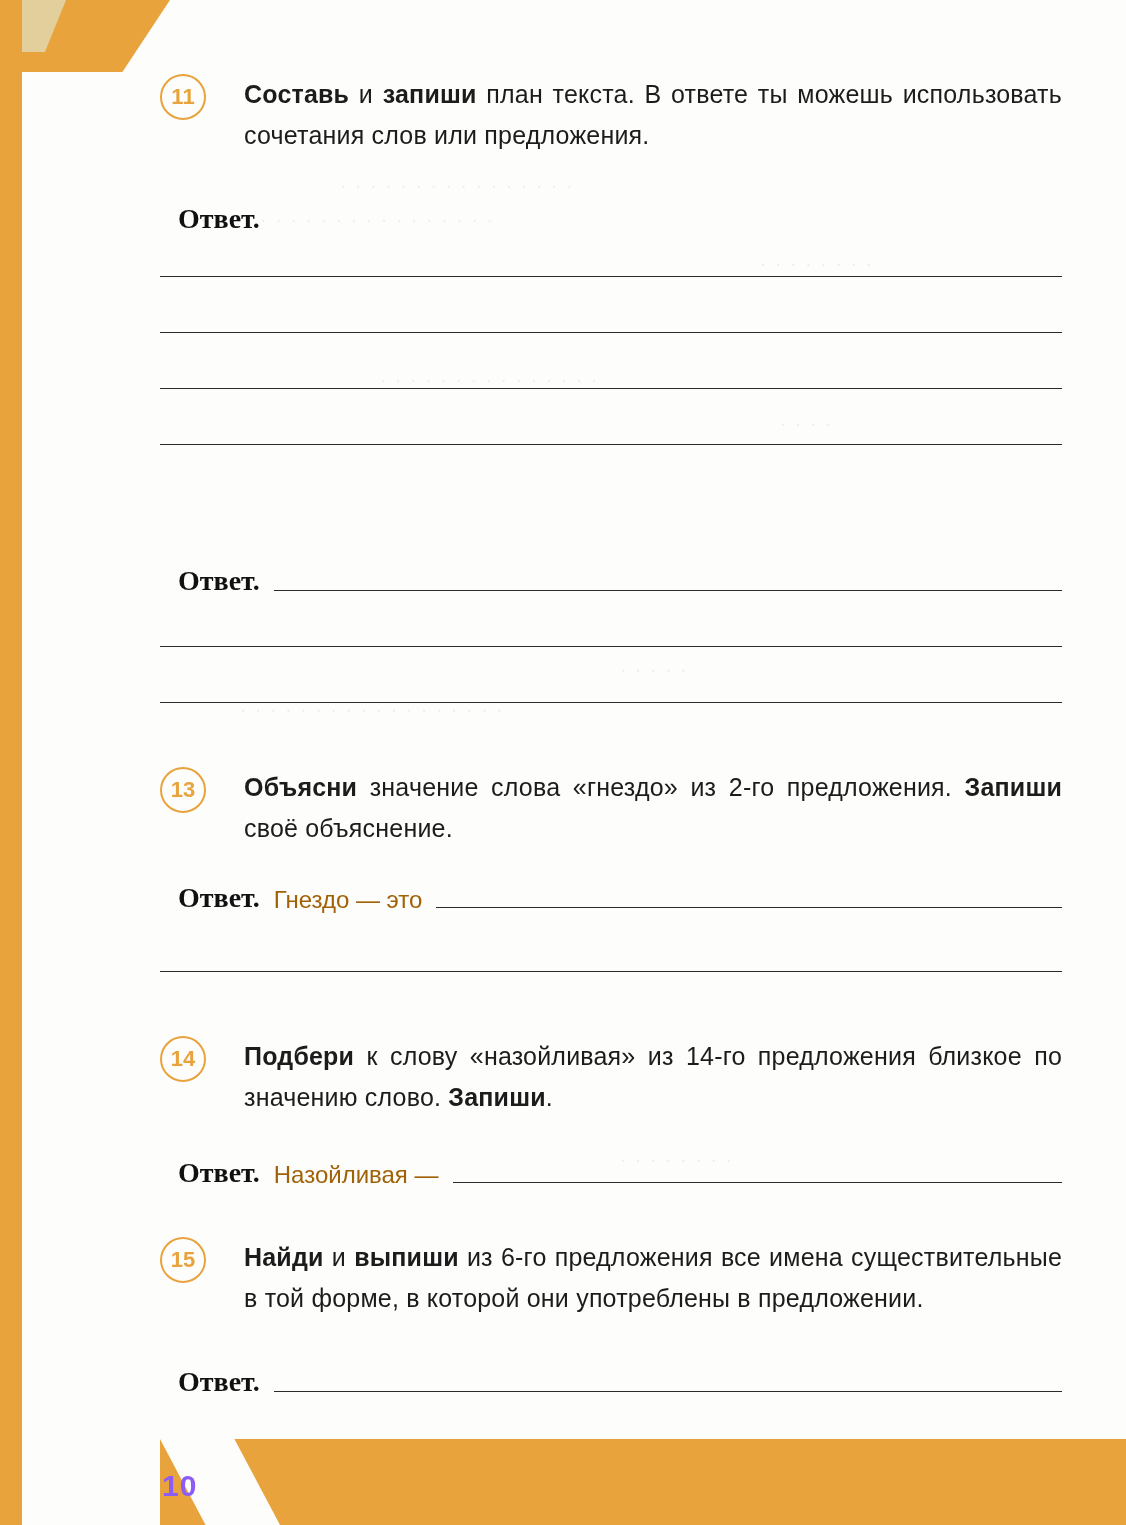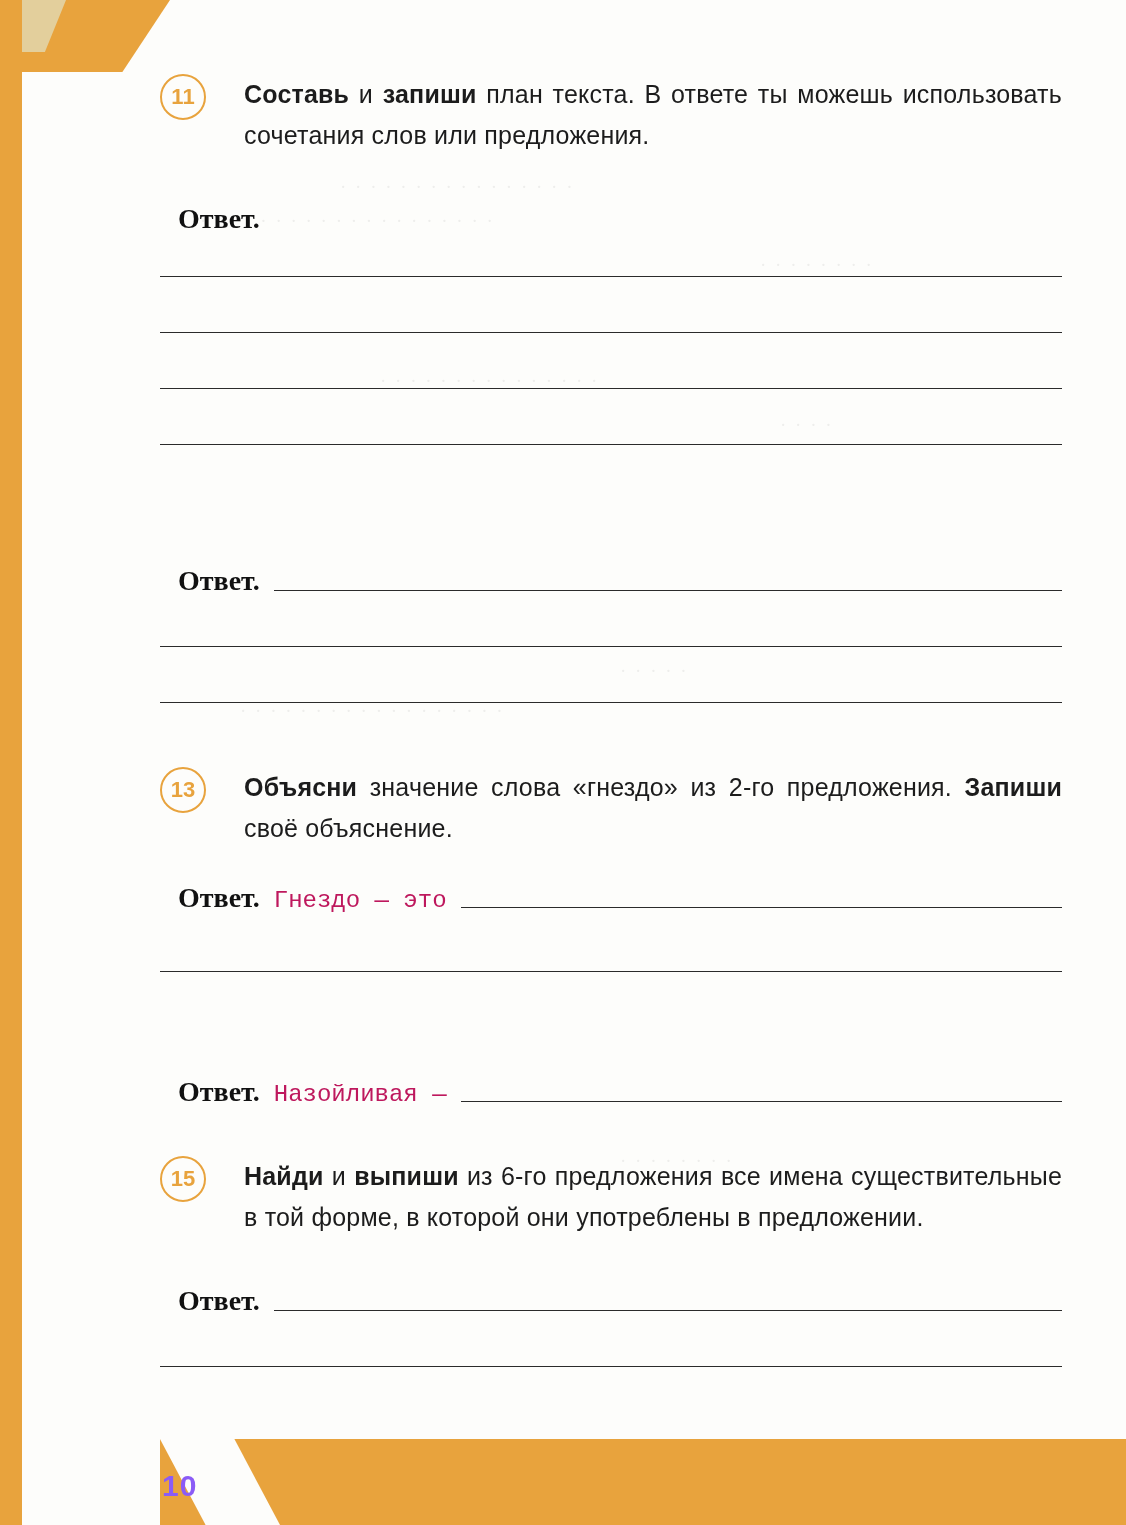--- a/index.html
+++ b/index.html
@@ -130,23 +130,23 @@
   }
 
   .answer-label {
     font-family: "Liberation Serif", serif;
     font-size: 28px;
     font-weight: bold;
     color: #111;
     white-space: nowrap;
   }
   .answer-text {
-    font-family: Liberation Mono, monospace;
+    font-family: Liberation Sans, sans-serif;
     font-size: 24px;
-    color: #be185d;
+    color: #a16207;
     white-space: nowrap;
   }
 
   .answer-block {
     margin-left: 18px;
   }
   .answer-row {
     display: flex;
     align-items: flex-end;
     gap: 14px;
@@ -264,20 +264,26 @@
     </div>
 
     <div class="spacer-56"></div>
 
     <div class="rule-stack">
       <div class="full-rule"></div>
     </div>
 
     <div class="spacer-64"></div>
 
+    <div class="task">
+      <div class="task-badge">14</div>
+      <div class="task-body">
+        <b>Подбери</b><span> к слову «назойливая» из 14-го предложения близкое по значению слово. </span><b>Запиши</b><span>.</span>
+      </div>
+    </div>
 
     <div class="spacer-40"></div>
 
     <div class="answer-block">
       <div class="answer-row">
         <span class="answer-label">Ответ.</span>
         <span class="answer-text">Назойливая —</span>
         <span class="rule"></span>
       </div>
     </div>

